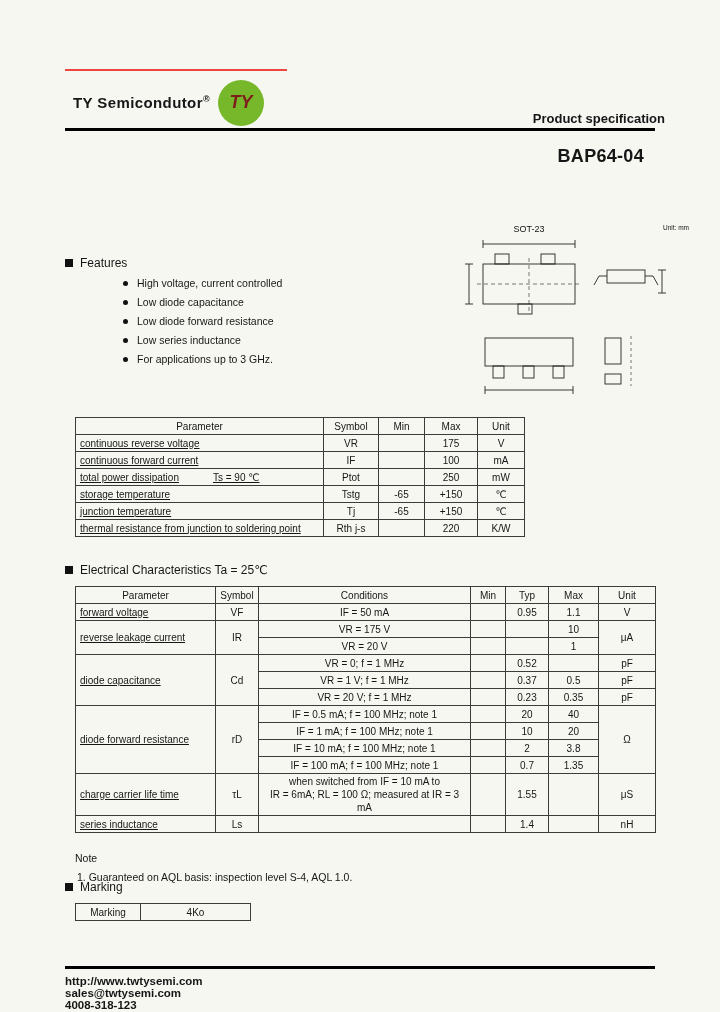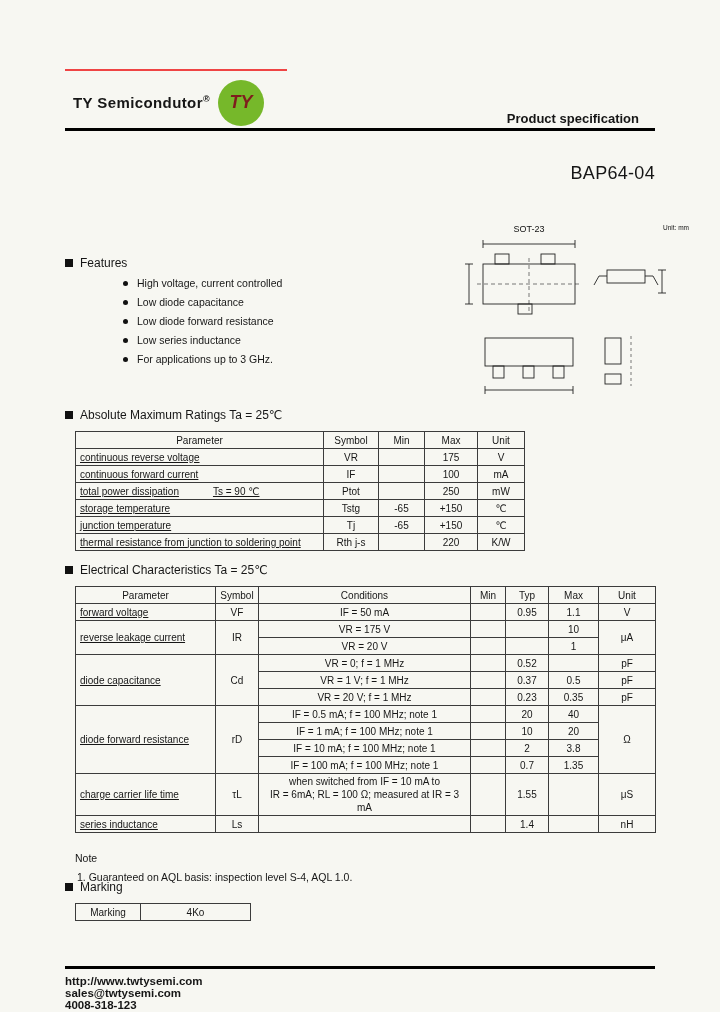--- a/index.html
+++ b/index.html
@@ -14,23 +14,23 @@
   .abs { position:absolute; }
 
   
   #brand-block { left:65px; top:69px; width:222px; height:59px; border-top:2px solid #ef4444;
                  display:flex; align-items:center; gap:8px; padding:6px 0 0 8px; }
   #brand-name { font-size:15px; font-weight:bold; letter-spacing:.4px; white-space:nowrap; }
   #brand-name sup { font-size:9px; }
   #logo-circle { width:46px; height:46px; border-radius:50%; background:var(--logo-green,#76b82a);
                  color:#7f1d1d; display:flex; align-items:center; justify-content:center;
                  font-weight:bold; font-style:italic; font-size:18px; flex:0 0 auto; }
-  #spec-label { right:81px; top:111px; font-weight:bold; font-size:13px; }
+  #spec-label { right:55px; top:111px; font-weight:bold; font-size:13px; }
   #thick-rule { left:65px; top:128px; width:590px; height:3px; background:#000; }
-  #part-number { right:65px; top:146px; font-size:18px; font-weight:normal; letter-spacing:.3px;margin-top:17px; }
+  #part-number { right:76px; top:146px; font-size:18px; font-weight:bold; letter-spacing:.3px; }
 
   
   .section-heading { display:flex; align-items:center; gap:7px; font-size:12px; }
   .sq { width:8px; height:8px; background:#111; flex:0 0 auto; }
 
   
   #features { left:65px; top:256px; width:340px; }
   .feature-item { display:flex; align-items:center; gap:9px; margin:7px 0 0 13px; font-size:10.5px;padding-left:45px; }
   .dot { width:5px; height:5px; border-radius:50%; background:#111; flex:0 0 auto; }
 
@@ -136,24 +136,20 @@
       <span class="dot"></span>
       <span>Low series inductance</span>
     </div>
   <div class="feature-item">
       <span class="dot"></span>
       <span>For applications up to 3 GHz.</span>
     </div>
 </div>
 
 <div class="abs" id="abs-max">
-  <div class="section-heading">
-    <span class="sq"></span>
-    <span>Absolute Maximum Ratings Ta = 25℃</span>
-  </div>
   <table class="tbl">
     <colgroup>
       <col style="width:248px">
         <col style="width:55px">
         <col style="width:46px">
         <col style="width:53px">
         <col style="width:47px">
     </colgroup>
     <thead>
       <tr>

